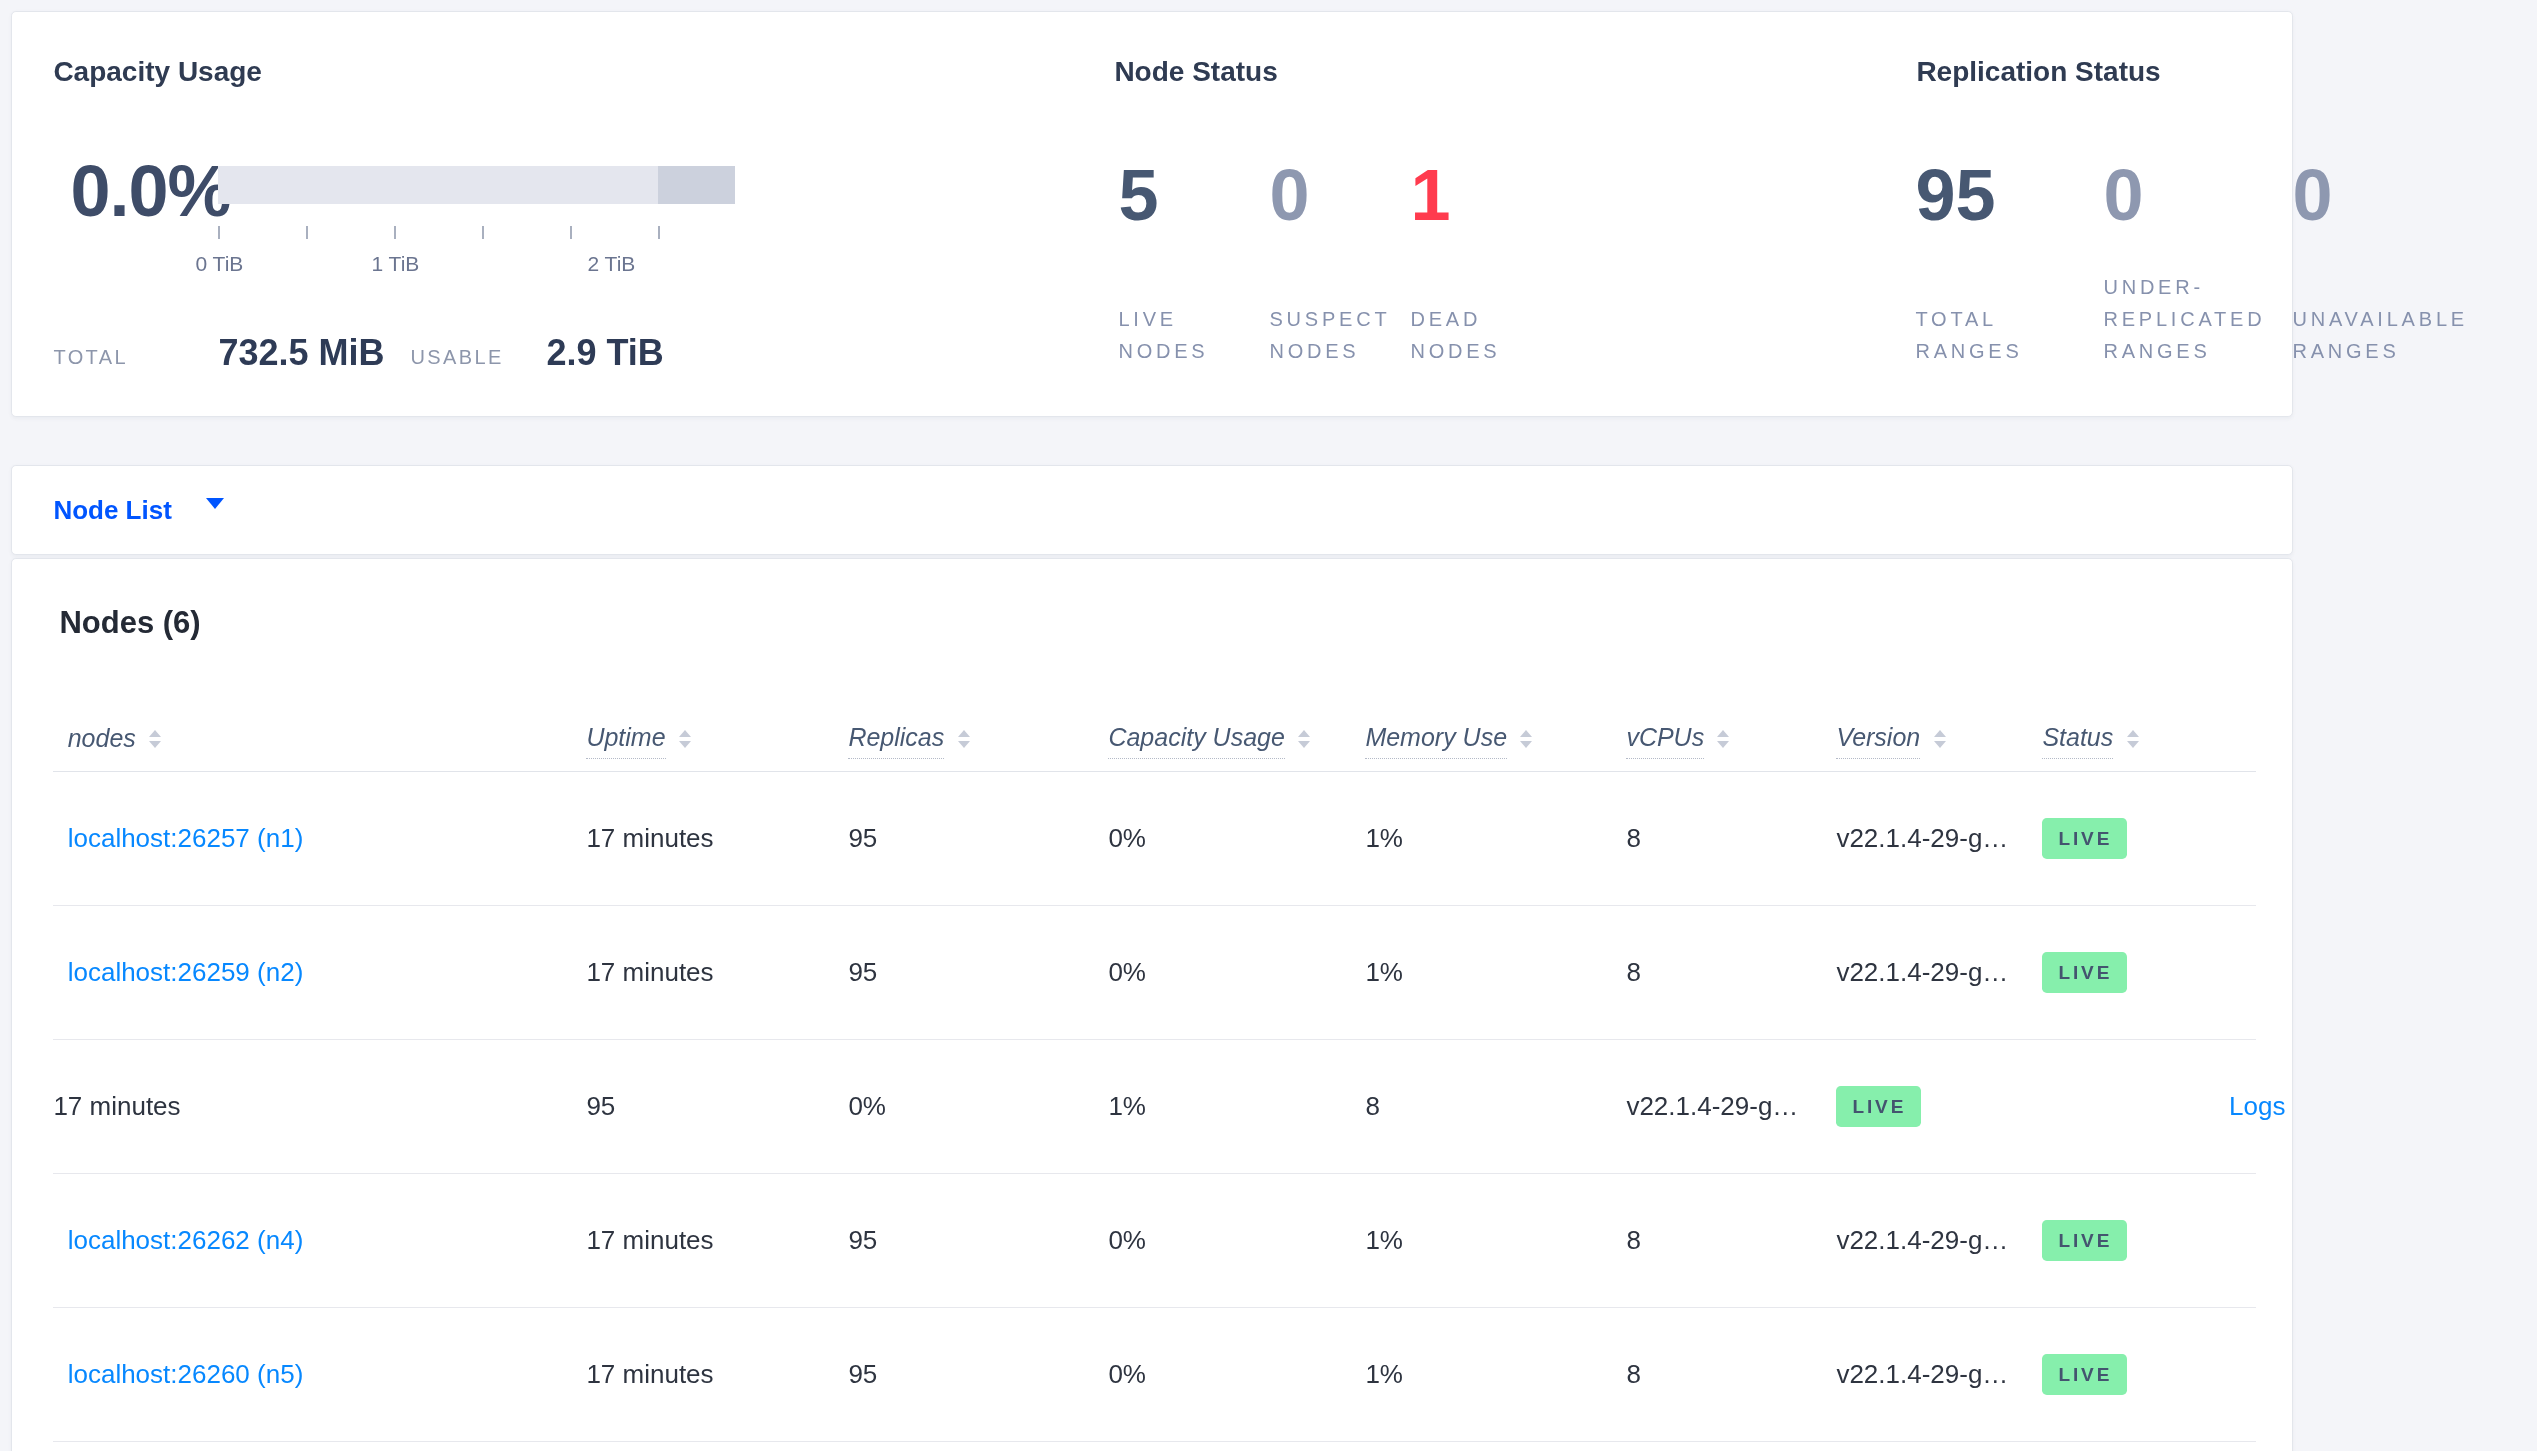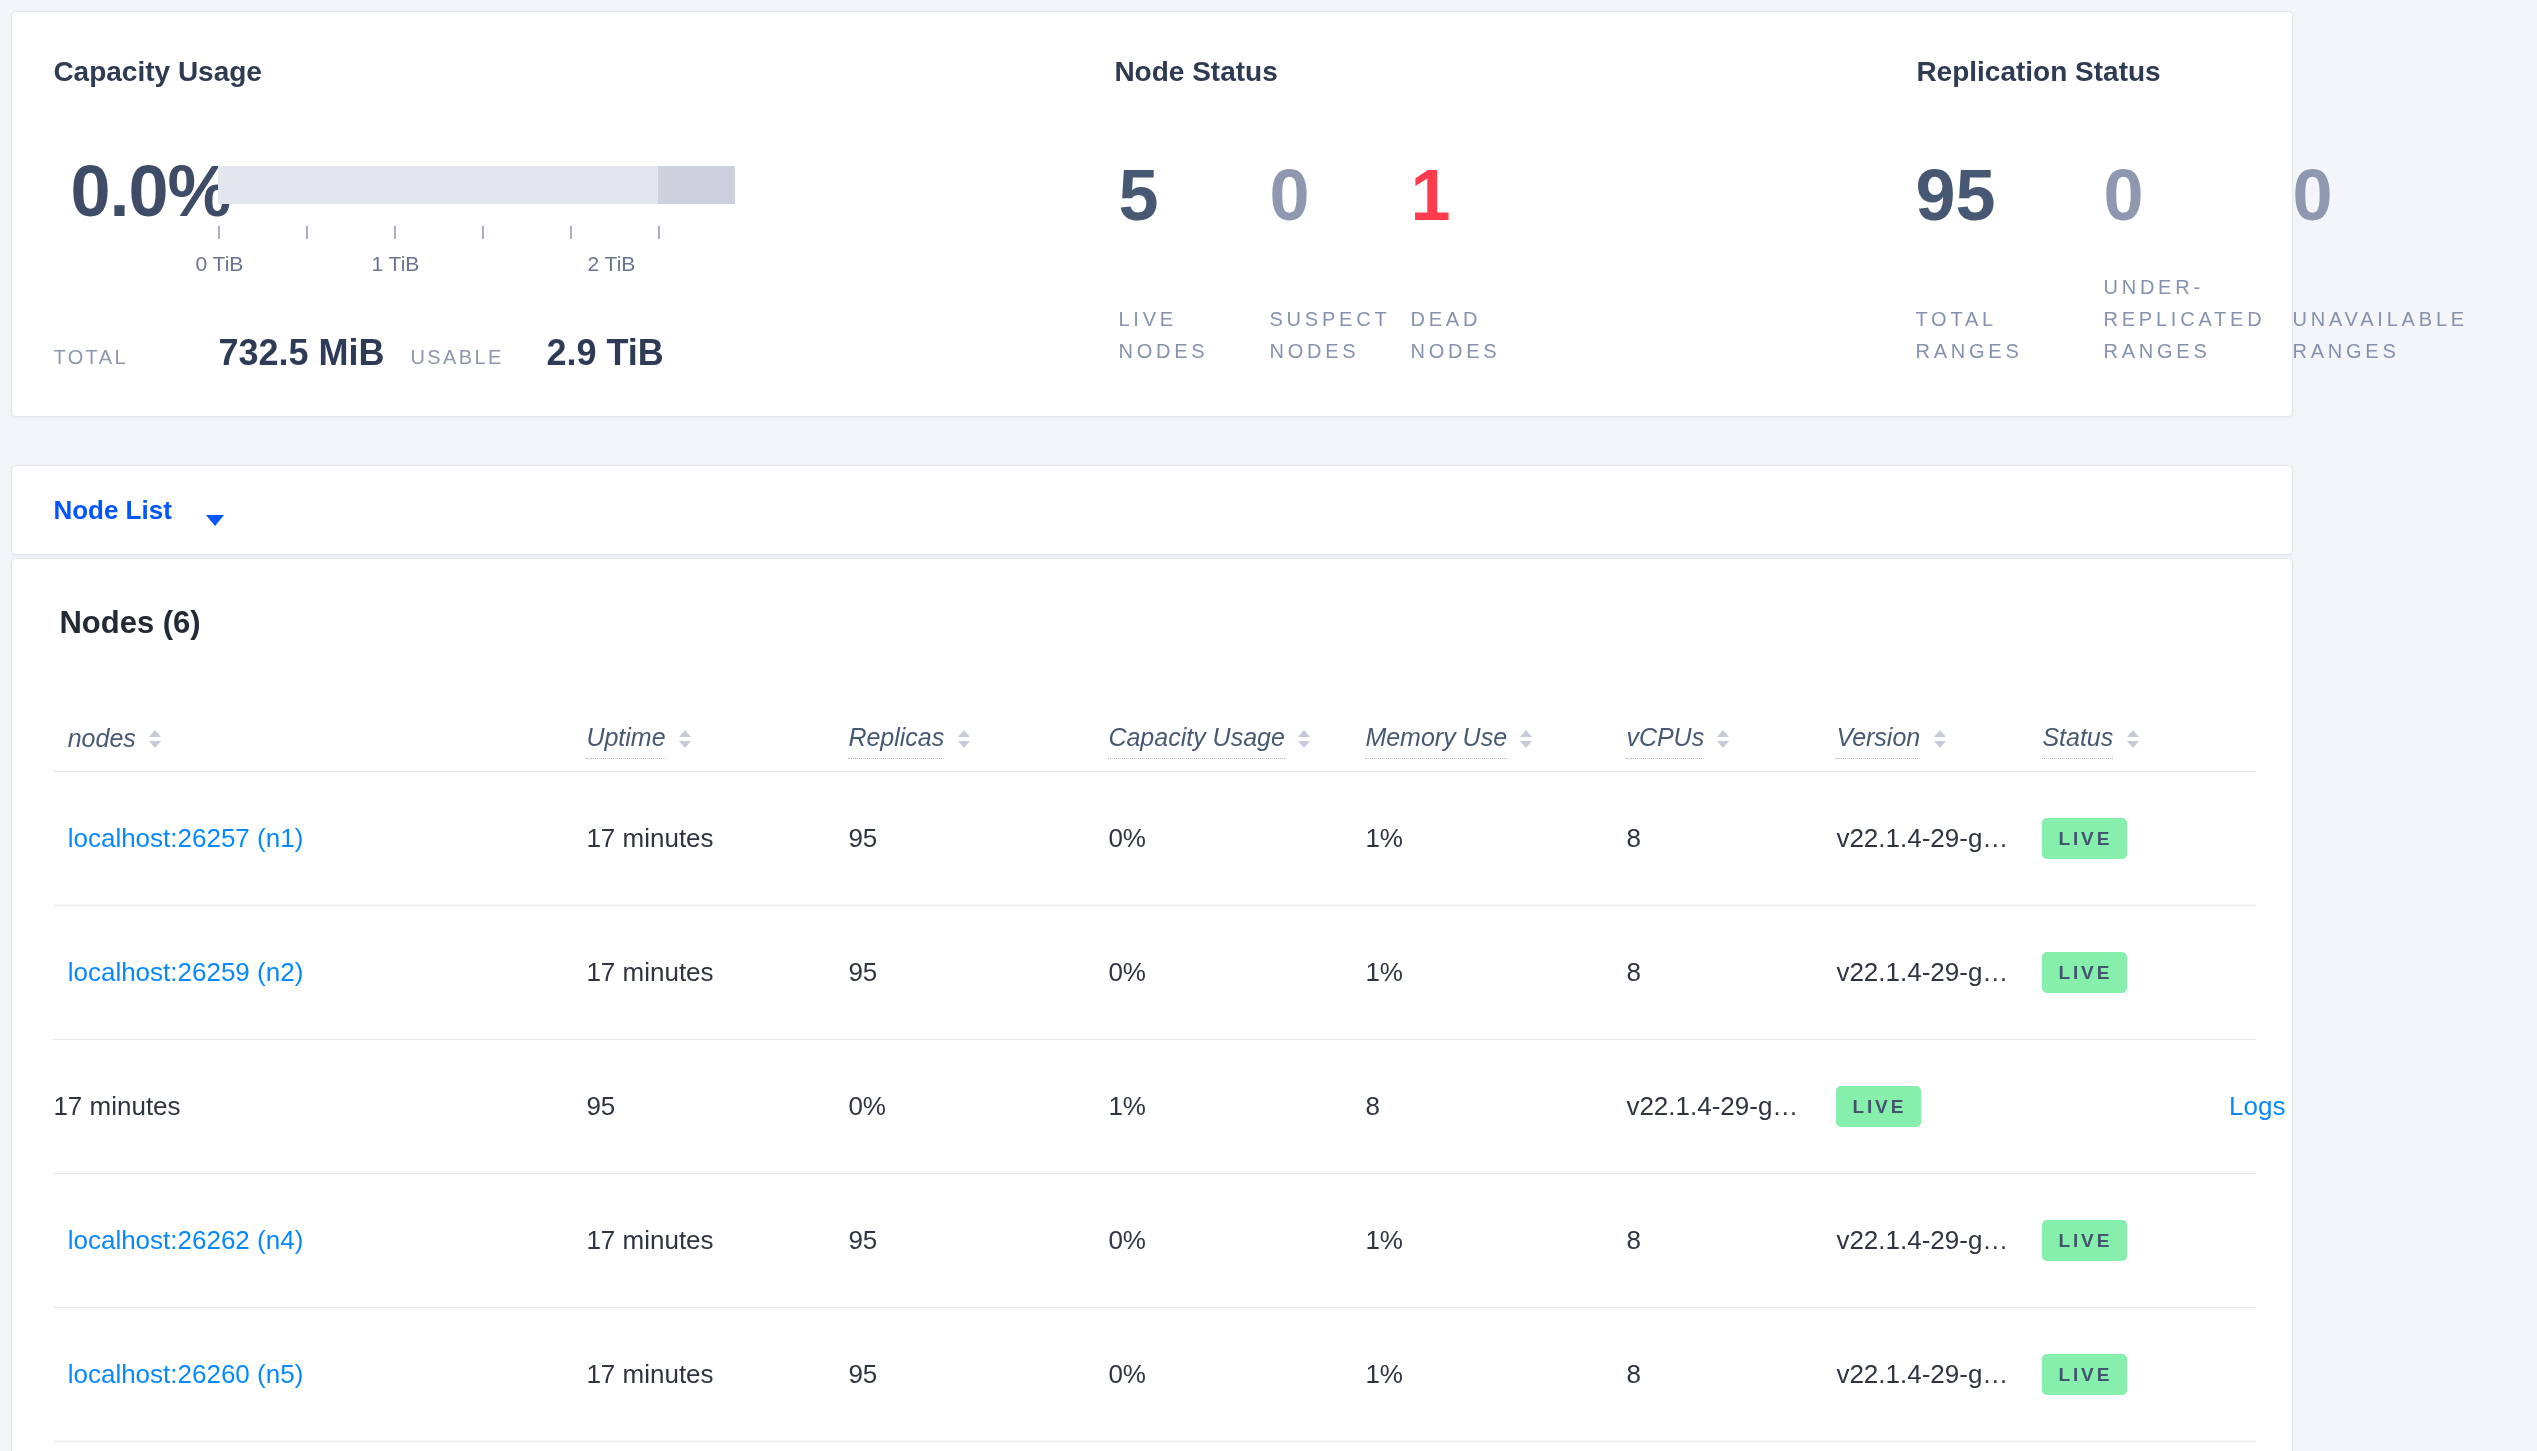--- a/index.html
+++ b/index.html
@@ -70,21 +70,21 @@
   #node-status-metrics .metric-label{ max-width:124px; }
   #replication-metrics .metric-col:nth-child(1){ width:188px; }
   #replication-metrics .metric-col:nth-child(2){ width:189px; }
   #replication-metrics .metric-col:nth-child(3){ width:214px; }
   #replication-metrics .metric-col:nth-child(1) .metric-label{ max-width:143px; }
   #replication-metrics .metric-col:nth-child(2) .metric-label{ max-width:191px; }
   #replication-metrics .metric-col:nth-child(3) .metric-label{ max-width:208px; }
   
   #view-card { top:465px; height:90px; display:flex; align-items:center; }
   .view-toggle {
-    margin-left:41px; display:flex; align-items:flex-end; cursor:pointer;
+    margin-left:41px; display:flex; align-items:flex-start; cursor:pointer;
   }
   .view-toggle-label { font-size:26px; font-weight:600; color:#0055ff; }
   .caret-down {
     margin-left:34px; width:0; height:0; margin-top:3.8px;
     border-left:9.5px solid transparent;
     border-right:9.5px solid transparent;
     border-top:11.4px solid #0055ff;
   }
   
   #nodes-card { top:558px; height:905px; overflow:hidden; }

